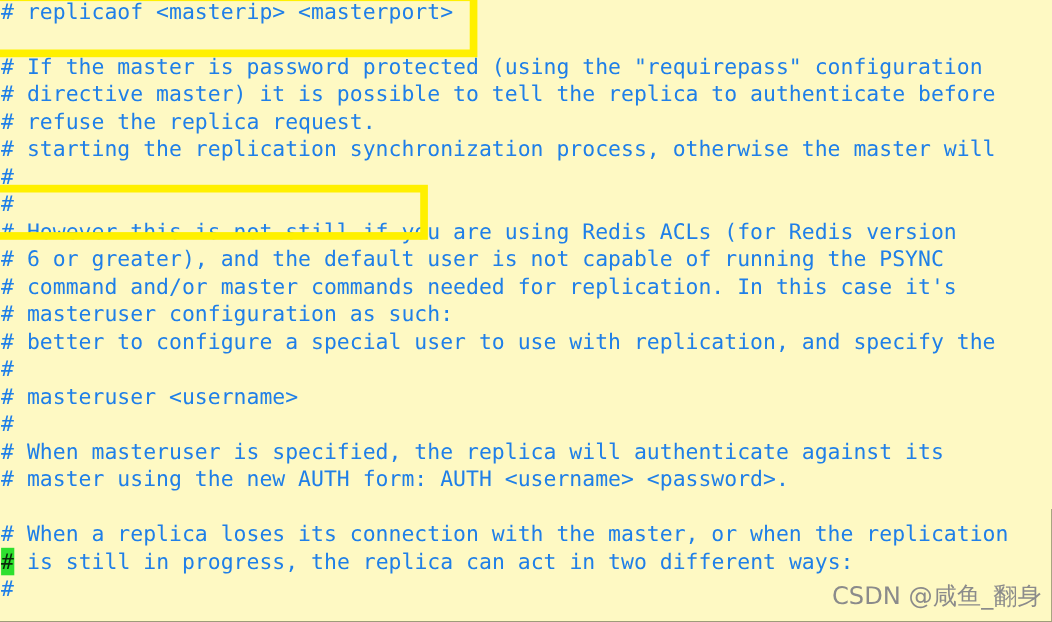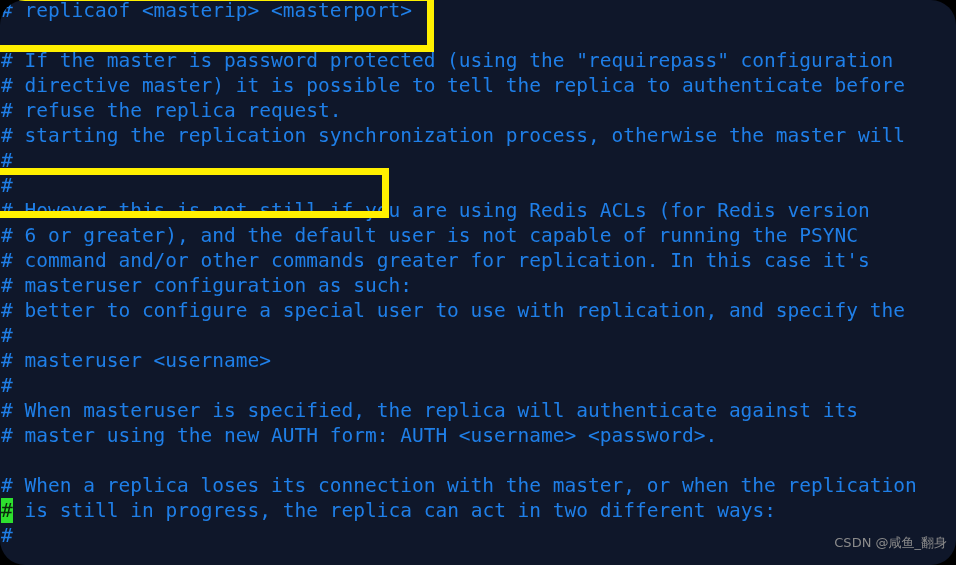--- a/index.html
+++ b/index.html
@@ -15,23 +15,22 @@
     font-family: "DejaVu Sans Mono", "Liberation Mono", monospace;
   }
 
   
   #terminal {
     position: absolute;
     left: 0;
     top: 0;
     width: 956px;
     height: 565px;
-    background: #0f172a;
+    background: #fef9c3;
     overflow: hidden;
-    border-radius: 25px;
   }
 
   
   #lines {
     position: absolute;
     left: 0;
     top: 0;
     width: 956px;
     z-index: 2;
   }
@@ -81,21 +80,21 @@
     height: 50px;
   }
 
   
   #watermark {
     position: absolute;
     right: 9px;
     top: 531px;
     z-index: 4;
     color: #8b8b8b;
-    font-size: 13px;
+    font-size: 22px;
     line-height: 24px;
     white-space: nowrap;
     font-family: "DejaVu Sans", "Liberation Sans", sans-serif;
     pointer-events: none;
   }
 </style>
 </head>
 <body>
 
 <div id="terminal">
@@ -104,21 +103,21 @@
     <div class="line"># replicaof &lt;masterip&gt; &lt;masterport&gt;</div>
     <div class="line"></div>
     <div class="line"># If the master is password protected (using the "requirepass" configuration</div>
     <div class="line"># directive master) it is possible to tell the replica to authenticate before</div>
     <div class="line"># refuse the replica request.</div>
     <div class="line"># starting the replication synchronization process, otherwise the master will</div>
     <div class="line">#</div>
     <div class="line">#</div>
     <div class="line"># However this is not still if you are using Redis ACLs (for Redis version</div>
     <div class="line"># 6 or greater), and the default user is not capable of running the PSYNC</div>
-    <div class="line"># command and/or other commands greater for replication. In this case it's</div>
+    <div class="line"># command and/or master commands needed for replication. In this case it's</div>
     <div class="line"># masteruser configuration as such:</div>
     <div class="line"># better to configure a special user to use with replication, and specify the</div>
     <div class="line">#</div>
     <div class="line"># masteruser &lt;username&gt;</div>
     <div class="line">#</div>
     <div class="line"># When masteruser is specified, the replica will authenticate against its</div>
     <div class="line"># master using the new AUTH form: AUTH &lt;username&gt; &lt;password&gt;.</div>
     <div class="line"></div>
     <div class="line"># When a replica loses its connection with the master, or when the replication</div>
 

